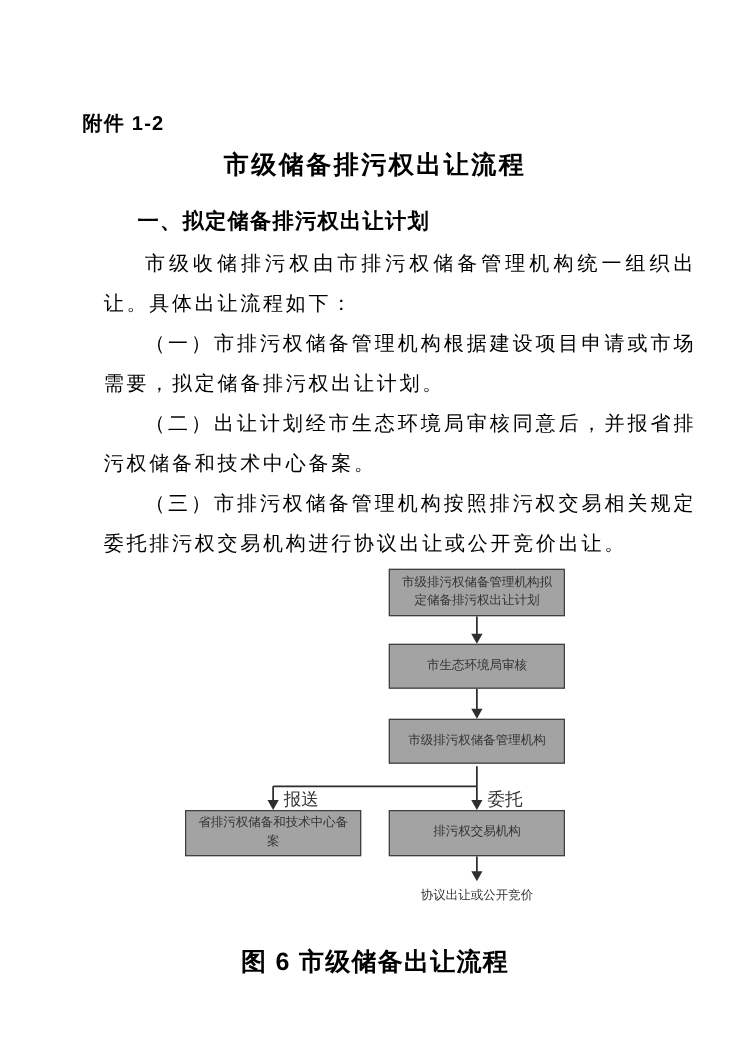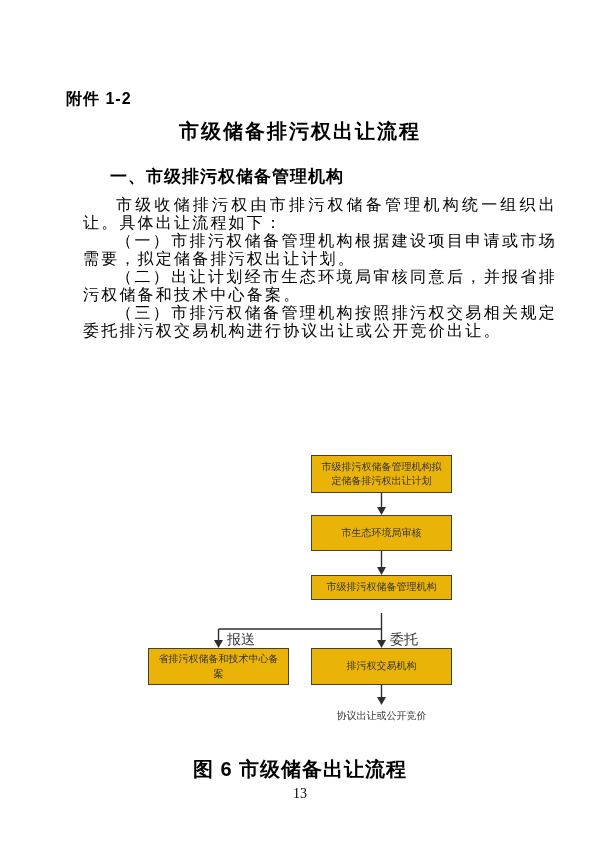--- a/index.html
+++ b/index.html
@@ -43,50 +43,50 @@
     font-size: 17px;
     letter-spacing: 1px;
   }
   .body-text {
     position: absolute;
     left: 83px;
     top: 196px;
     width: 474px;
     font-family: "Liberation Serif", "DejaVu Serif", serif;
     font-size: 16px;
-    line-height: 18px;
+    line-height: 32px;
     letter-spacing: 2.2px;
     text-align: justify;
   }
   .body-text p { text-indent: 33px; }
   .flowchart {
     position: absolute;
     left: 0;
     top: 445px;
     width: 600px;
     height: 300px;
   }
   .fc-connectors { position: absolute; left: 0; top: 0; }
   .fc-box {
     position: absolute;
     border: 1.5px solid #404040;
-    background: #eab308;
+    background: #a3a3a3;
     display: flex;
     align-items: center;
     justify-content: center;
     text-align: center;
     font-family: "Liberation Sans", "DejaVu Sans", sans-serif;
     font-size: 10px;
     line-height: 1.45;
     color: #333333;
     padding: 2px 8px;
   }
   .fc-box-plan   { left: 311px; top: 10px;  width: 141px; height: 38px; }
   .fc-box-review { left: 311px; top: 70px;  width: 141px; height: 36px; }
-  .fc-box-agency { left: 311px; top: 130px; width: 141px; height: 25px; }
+  .fc-box-agency { left: 311px; top: 130px; width: 141px; height: 36px; }
   .fc-box-filing { left: 148px; top: 203px; width: 141px; height: 37px; }
   .fc-box-trading{ left: 311px; top: 203px; width: 141px; height: 37px; }
   .fc-edge-label {
     position: absolute;
     font-family: "Liberation Sans", "DejaVu Sans", sans-serif;
     font-size: 14px;
     color: #333333;
   }
   .fc-edge-label-submit  { left: 227px; top: 186px; }
   .fc-edge-label-entrust { left: 390px; top: 186px; }
@@ -123,21 +123,21 @@
 </style>
 </head>
 <body>
 
 <div class="page">
 
   <div class="attachment-label">附件 1-2</div>
 
   <div class="doc-title">市级储备排污权出让流程</div>
 
-  <div class="section-heading">一、市级排污权储备管理机构</div>
+  <div class="section-heading">一、拟定储备排污权出让计划</div>
 
   <div class="body-text">
     <p>市级收储排污权由市排污权储备管理机构统一组织出让。具体出让流程如下：</p>
     <p>（一）市排污权储备管理机构根据建设项目申请或市场需要，拟定储备排污权出让计划。</p>
     <p>（二）出让计划经市生态环境局审核同意后，并报省排污权储备和技术中心备案。</p>
     <p>（三）市排污权储备管理机构按照排污权交易相关规定委托排污权交易机构进行协议出让或公开竞价出让。</p>
   </div>
 
   <div class="flowchart">
     <svg class="fc-connectors" width="600" height="300">
@@ -168,15 +168,14 @@
     <div class="fc-box fc-box-trading">排污权交易机构</div>
 
     <span class="fc-edge-label fc-edge-label-submit">报送</span>
     <span class="fc-edge-label fc-edge-label-entrust">委托</span>
 
     <div class="fc-terminal">协议出让或公开竞价</div>
   </div>
 
   <div class="figure-caption">图 6 市级储备出让流程</div>
 
-  <div class="page-number">13</div>
 
 </div>
 
 </body></html>

